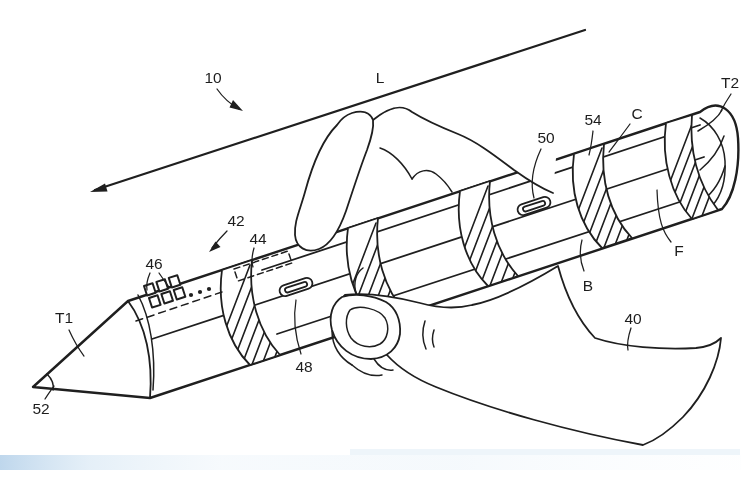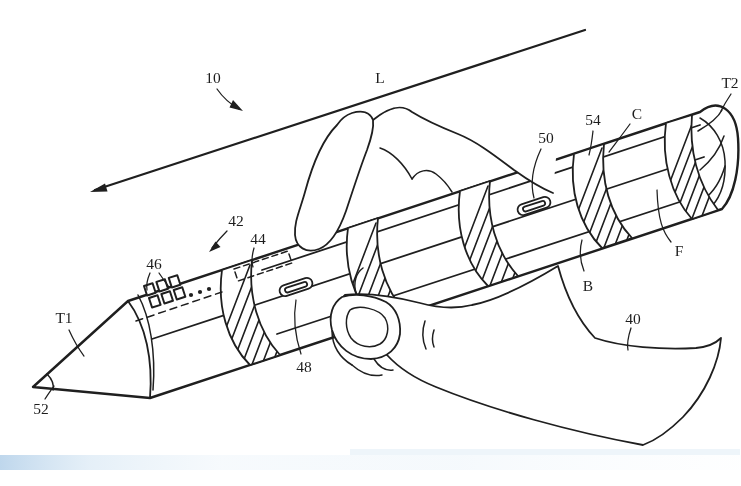--- a/index.html
+++ b/index.html
@@ -1,17 +1,17 @@
 <!DOCTYPE html>
 <html><head>
 <meta charset="utf-8">
 <style>
   html,body{margin:0;padding:0;background:#ffffff;}
   .stage{position:relative;width:741px;height:486px;background:#fff;overflow:hidden;
-         font-family:Liberation Serif, serif;}
+         font-family:Liberation Sans, sans-serif;}
   svg{position:absolute;left:0;top:0;}
   .ink{stroke:#1f1f1f;fill:none;stroke-linecap:round;stroke-linejoin:round;}
   .outline{stroke-width:2.4;}
   .inner{stroke-width:1.8;}
   .thin{stroke-width:1.5;}
   .hatch{stroke-width:1.6;}
   .leader{stroke-width:1.25;}
   .whitefill{fill:#ffffff;}
   .reflabel{font-size:15.5px;fill:#1d1d1d;}
   .dashed{stroke-dasharray:7 5;}

